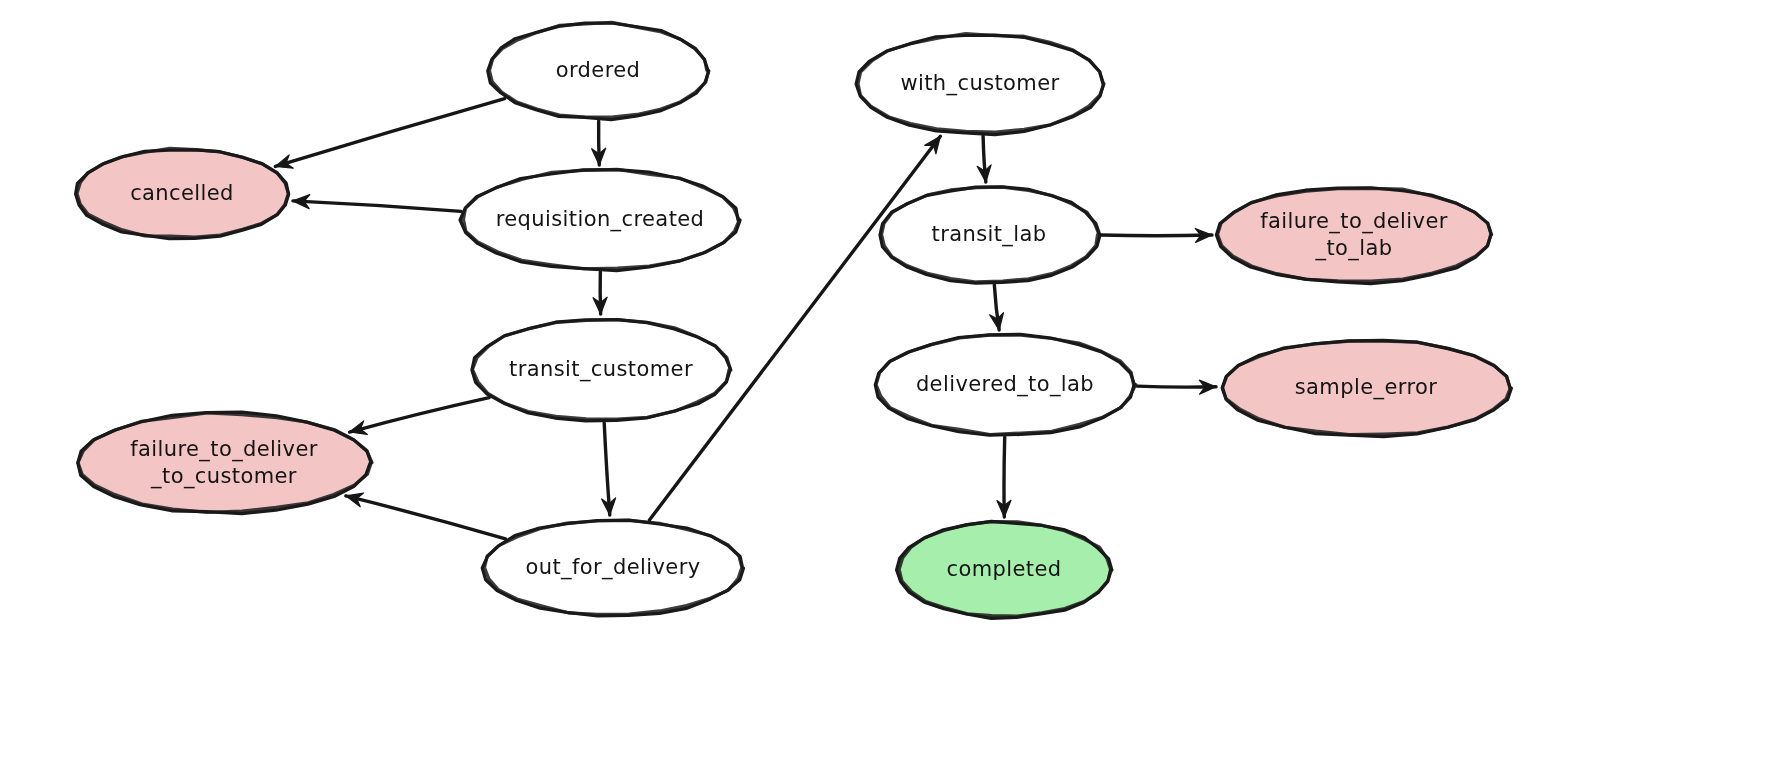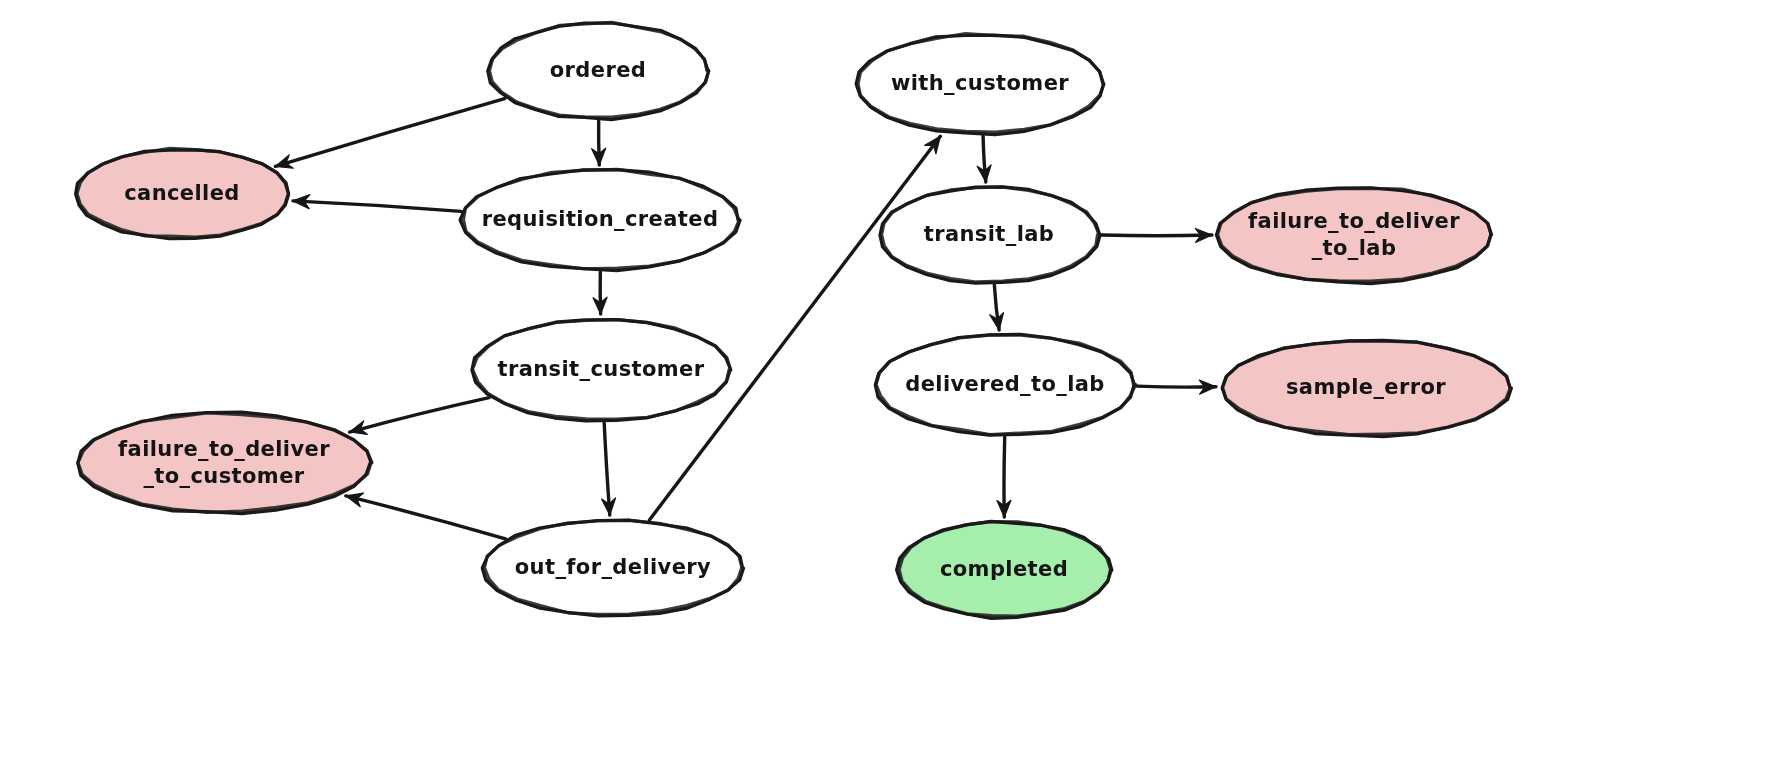--- a/index.html
+++ b/index.html
@@ -10,21 +10,20 @@
   }
   body {
     font-family: "DejaVu Sans", sans-serif;
   }
   #canvas-wrap {
     position: relative;
     width: 1776px;
     height: 781px;
     background: #ffffff;
     overflow: hidden;
-    font-weight: bold;
   }
   svg#diagram {
     display: block;
     width: 1776px;
     height: 781px;
   }
   .node-ellipse {
     stroke: #1a1a1a;
     stroke-width: 3.2;
     stroke-linecap: round;

